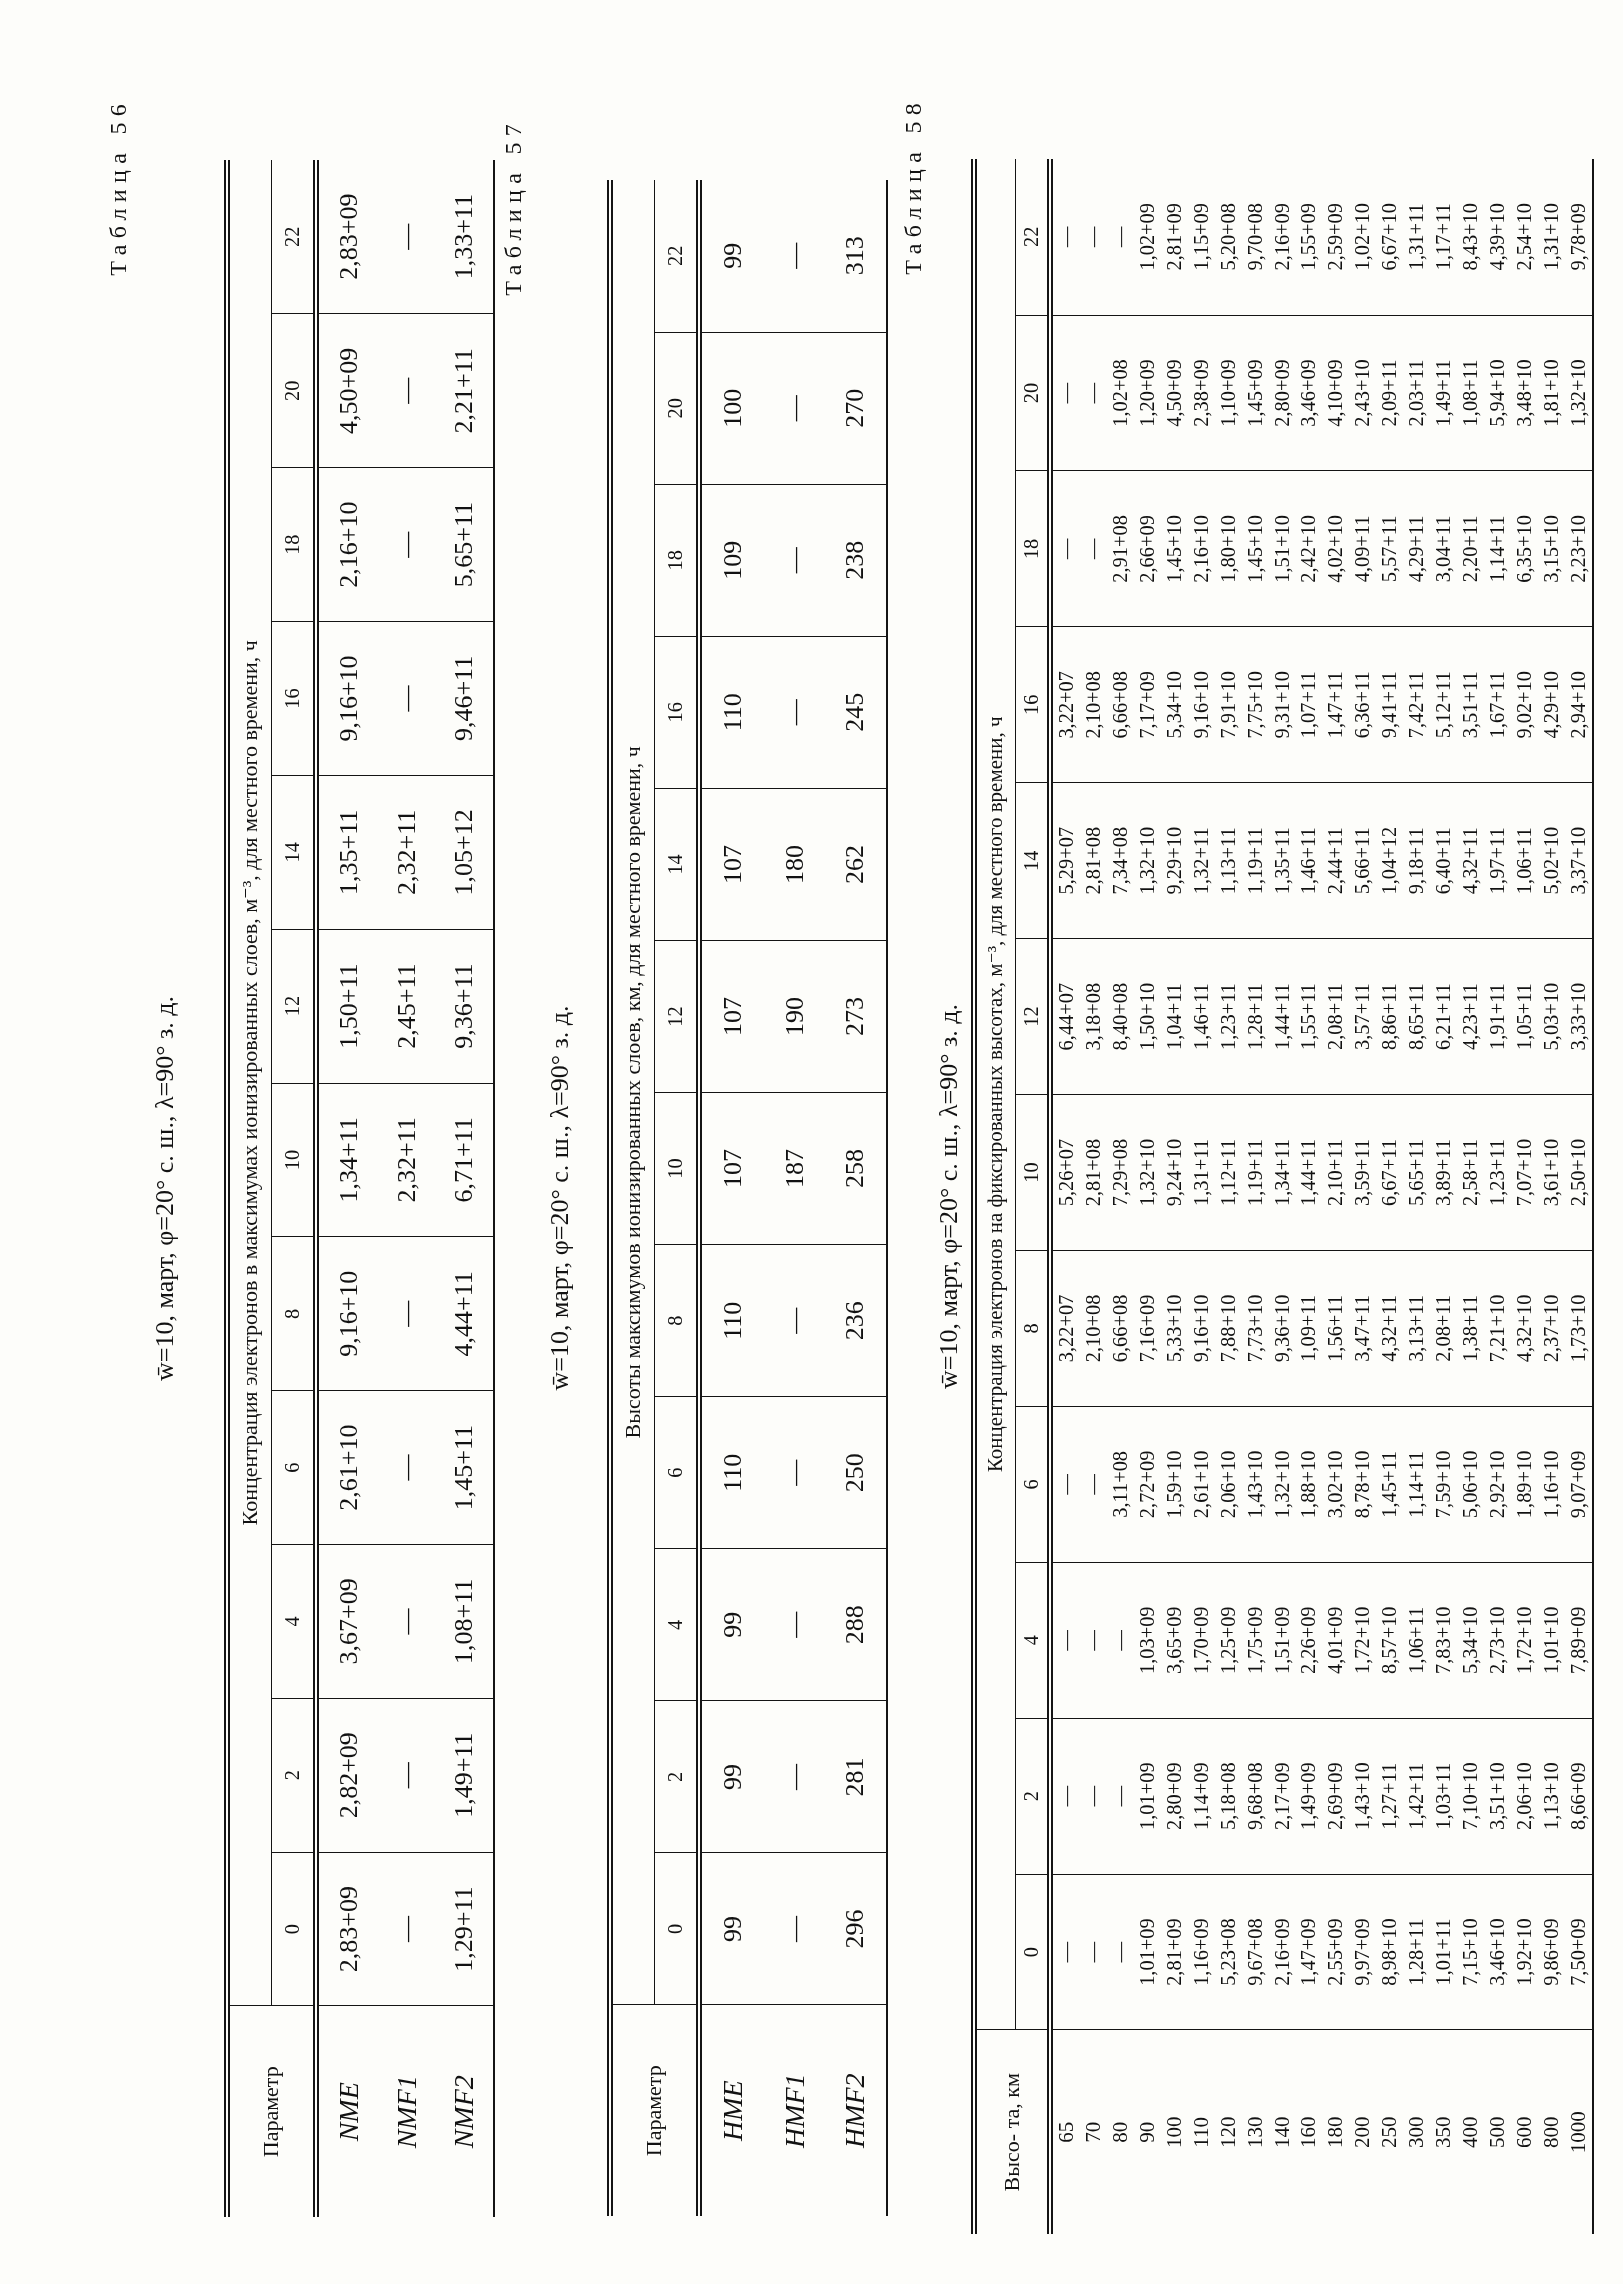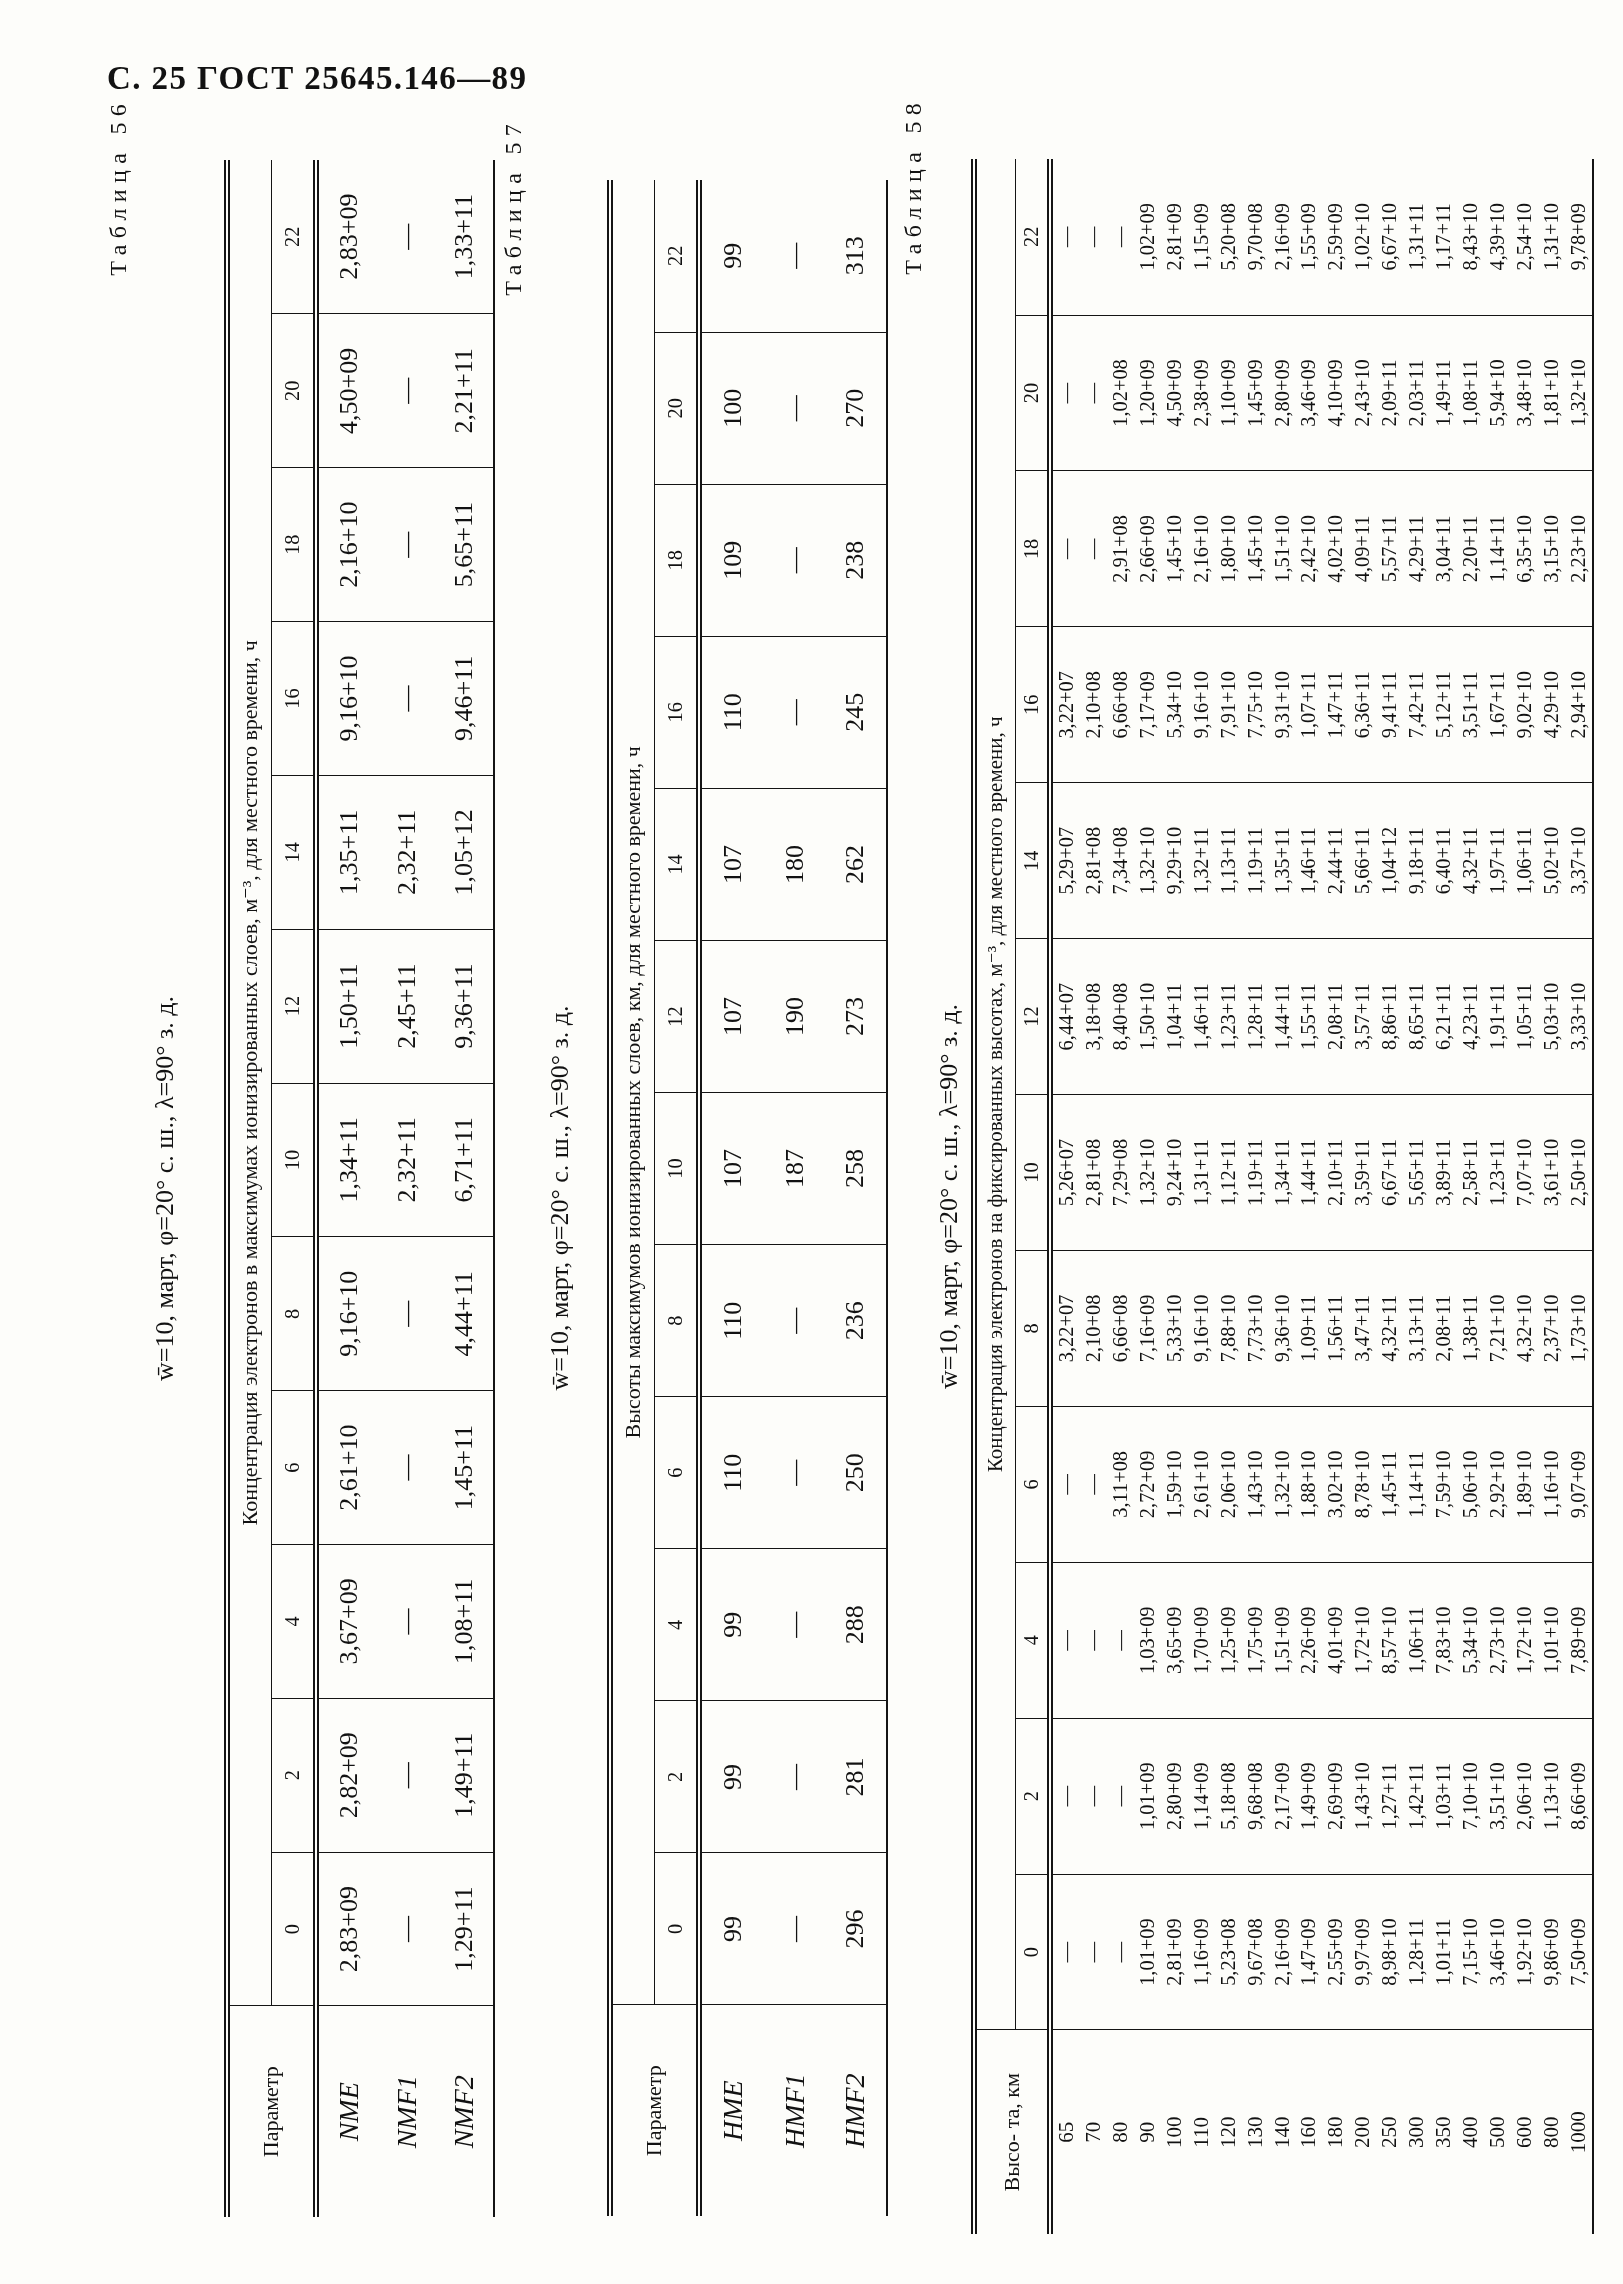--- a/index.html
+++ b/index.html
@@ -77,21 +77,20 @@
   .t58 .cell-subtitle { font-size:21px; }
   .t-small thead tr.hr1 { height:44px; }
   .t-small thead tr.hr2 { height:45px; }
   .t-big  thead tr.hr1 { height:41px; }
   .t-big  thead tr.hr2 { height:35px; }
 </style>
 </head>
 <body>
 
 <div class="page">
-  <div class="page-header">С. 25 ГОСТ 25645.146—89</div>
 
   <div class="rot-block t56">
     <div class="tbl-caption">Таблица 56</div>
     <div class="tbl-title">w̄=10, март, φ=20° с. ш., λ=90° з. д.</div>
     <div class="tbl-wrap">
       <table class="datatable t-small">
           <colgroup>
             <col style="width: 211px;">
             <col>
             <col>

